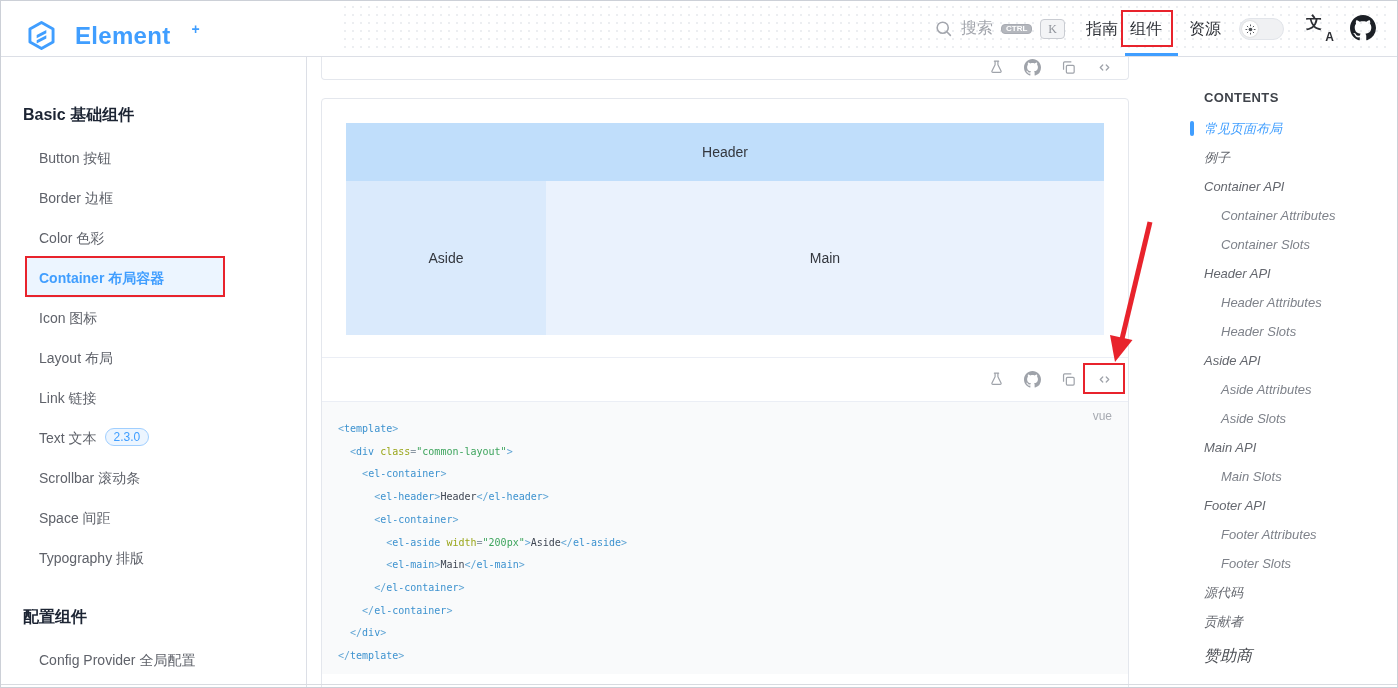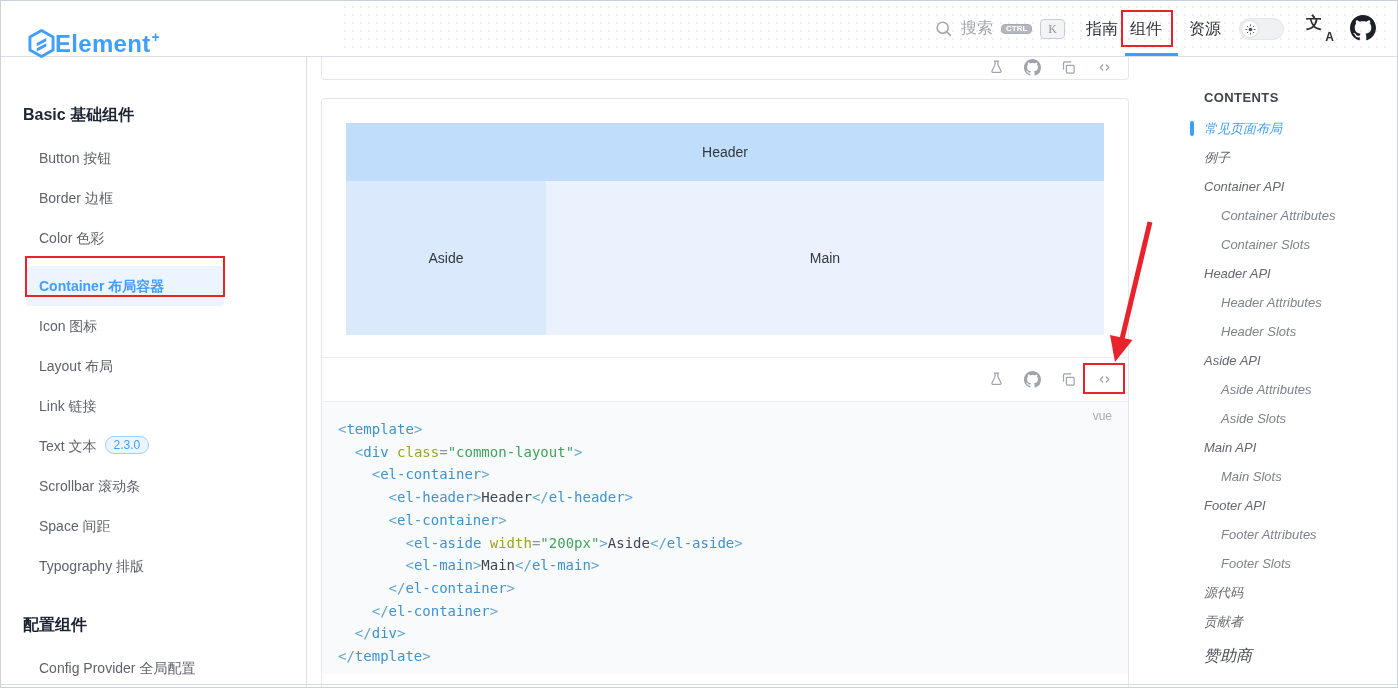--- a/index.html
+++ b/index.html
@@ -5,21 +5,21 @@
   html,body{margin:0;padding:0;background:#f2f3f5;}
   .screen{position:relative;width:1398px;height:688px;background:#fff;border:1px solid #ccd0d7;
     box-sizing:border-box;overflow:hidden;font-family:"Liberation Sans",sans-serif;
     -webkit-font-smoothing:antialiased;}
   
   .nav{position:absolute;left:0;top:0;width:100%;height:55px;background:#fff;
     border-bottom:1px solid #dcdfe6;z-index:2;}
   .dots{position:absolute;left:340px;right:6px;top:2px;height:50px;
     background-image:radial-gradient(#dde0e6 1.1px,transparent 1.3px);
     background-size:8px 8px;opacity:.55;z-index:0;}
-  .logo{position:absolute;left:27px;top:28px;display:flex;align-items:flex-start;gap:0;z-index:1;justify-content:center;}
+  .logo{position:absolute;left:27px;top:20px;display:flex;align-items:flex-start;gap:20px;z-index:1;justify-content:center;}
   .logo-text{color:var(--accent);font-size:24px;font-weight:bold;letter-spacing:.3px;line-height:30px;}
   .logo-sup{color:var(--accent);font-size:14px;font-weight:bold;line-height:16px;margin-left:1px;}
   .search{position:absolute;left:933px;top:0;height:55px;display:flex;align-items:center;gap:8px;z-index:1;cursor:pointer;}
   .search-label{color:#a3a6ad;font-size:16px;}
   .kbd-ctrl{background:#b4b7bd;color:#fff;font-size:8px;font-weight:bold;padding:0 4px;
     border-radius:4px;border:1px solid #a8abb2;line-height:8px;}
   .kbd-k{background:#f3f4f6;color:#8f939b;font-size:12px;padding:1px 7px;border-radius:4px;
     border:1px solid #c9ccd2;font-family:"Liberation Serif",serif;line-height:16px;}
   .nav-link{position:absolute;top:0;height:55px;line-height:55px;font-size:16px;color:#2f3238;z-index:1;cursor:pointer;}
   .nav-underline{position:absolute;left:1124px;top:52px;width:53px;height:3px;background:var(--accent);z-index:4;}
@@ -31,21 +31,21 @@
   .lang .zh{position:absolute;left:0;top:-2px;font-size:16px;font-weight:bold;}
   .lang .en{position:absolute;right:0;bottom:-1px;font-size:12px;font-weight:bold;}
   .gh-top{position:absolute;left:1349px;top:14px;z-index:1;cursor:pointer;}
   
   .sidebar{position:absolute;left:0;top:55px;bottom:0;width:306px;border-right:1px solid #dcdfe6;
     padding-top:48px;box-sizing:border-box;background:#fff;}
   .side-title{margin:0 0 12px 22px;font-size:16px;font-weight:bold;color:#1c2433;height:22px;line-height:22px;}
   .side-title + .side-title, .side-item + .side-title{margin-top:28px;}
   .side-item{height:40px;line-height:40px;padding-left:38px;font-size:14px;color:#5f626a;cursor:pointer;}
   .side-item.active{margin-left:25px;width:198px;padding-left:13px;background:#ecf5ff;border-radius:4px;
-    color:var(--accent);font-weight:bold;box-sizing:border-box;margin-top:8px;}
+    color:var(--accent);font-weight:bold;box-sizing:border-box;}
   .badge{display:inline-block;margin-left:8px;padding:0 8px;height:18px;line-height:16px;font-size:12px;
     font-weight:normal;color:var(--accent);background:#ecf5ff;border:1px solid #a0cfff;border-radius:10px;
     vertical-align:2px;box-sizing:border-box;}
   
   .card-partial{position:absolute;left:320px;top:55px;width:808px;height:24px;
     border:1px solid #e4e7ed;border-top:none;border-radius:0 0 4px 4px;box-sizing:border-box;
     display:flex;justify-content:flex-end;align-items:center;gap:19px;padding-right:15px;background:#fff;}
   .card-demo{position:absolute;left:320px;top:97px;width:808px;height:591px;border:1px solid #e4e7ed;
     border-radius:4px 4px 0 0;box-sizing:border-box;background:#fff;display:flex;flex-direction:column;}
   .demo-area{margin:24px 24px 22px 24px;}
@@ -54,21 +54,21 @@
   .demo-body{display:flex;height:154px;}
   .demo-aside{width:200px;display:flex;align-items:center;justify-content:center;font-size:14px;
     color:#33373e;background:var(--demo-aside);}
   .demo-main{flex:1;display:flex;align-items:center;justify-content:center;font-size:14px;
     color:#33373e;background:var(--demo-main);}
   .toolbar{height:43px;display:flex;justify-content:flex-end;align-items:center;gap:19px;
     padding:0 15px;border-top:1px solid #ebeef5;border-bottom:1px solid #ebeef5;}
   .tool-icon{width:17px;height:17px;color:#9fa3aa;cursor:pointer;display:block;}
   .code-wrap{position:relative;background:var(--code-bg);height:272px;overflow:hidden;}
   .vue-label{position:absolute;top:7px;right:16px;font-size:12px;color:#a8abb2;}
-  .code{padding:16px 0 0 16px;font-family:"DejaVu Sans Mono",monospace;font-size:14px;line-height:22.7px;}
+  .code{padding:16px 0 0 16px;font-family:"DejaVu Sans Mono",monospace;font-size:10px;line-height:22.7px;}
   .code-line{white-space:pre;}
   .tk-p{color:var(--code-punct);} .tk-tag{color:var(--code-tag);} .tk-attr{color:var(--code-attr);}
   .tk-str{color:var(--code-str);} .tk-txt{color:var(--code-txt);} .tk-eq{color:var(--code-eq);}
   .tk-w{color:var(--code-txt);}
   
   .toc{position:absolute;left:1180px;top:55px;width:216px;padding:34px 0 0 23px;box-sizing:border-box;background:#fff;}
   .toc-title{font-size:13px;font-weight:bold;color:#3f434a;letter-spacing:.4px;margin-bottom:9px;}
   .toc-item{position:relative;height:29px;line-height:29px;font-size:13px;color:#64676e;cursor:pointer;font-style:italic;}
   .toc-item.l2{padding-left:17px;color:#7e828a;}
   .toc-item.active{color:var(--accent);}

